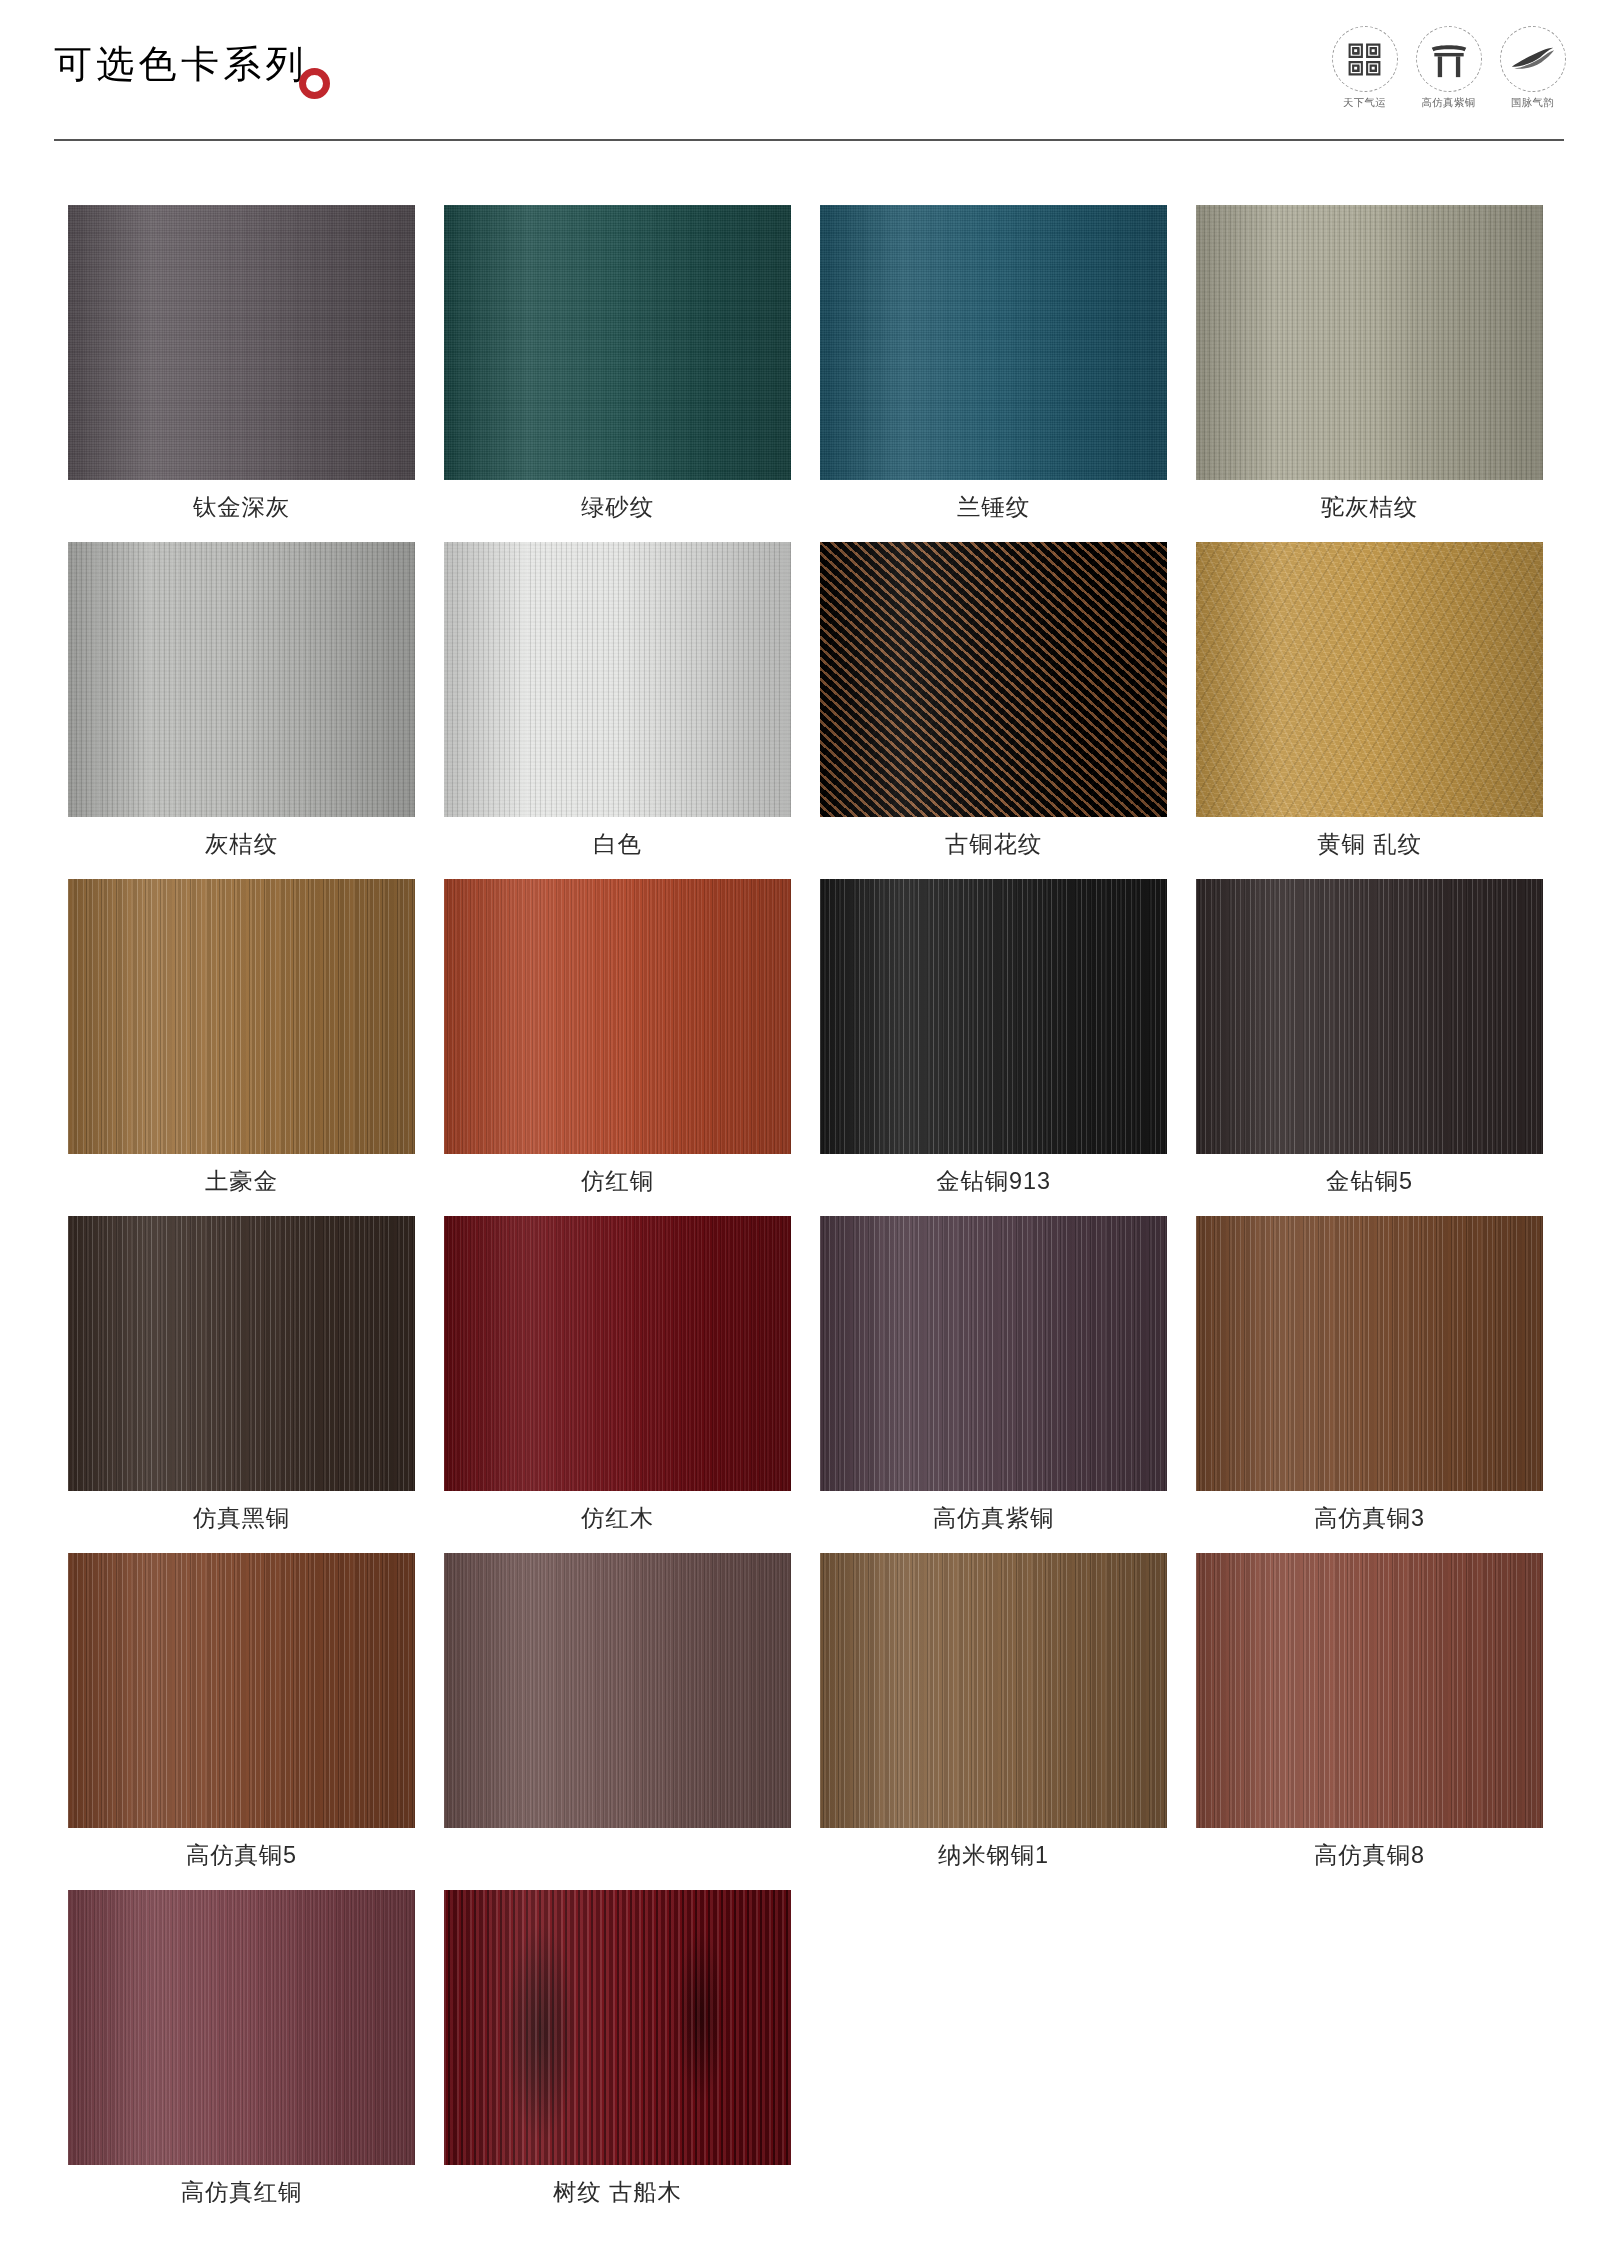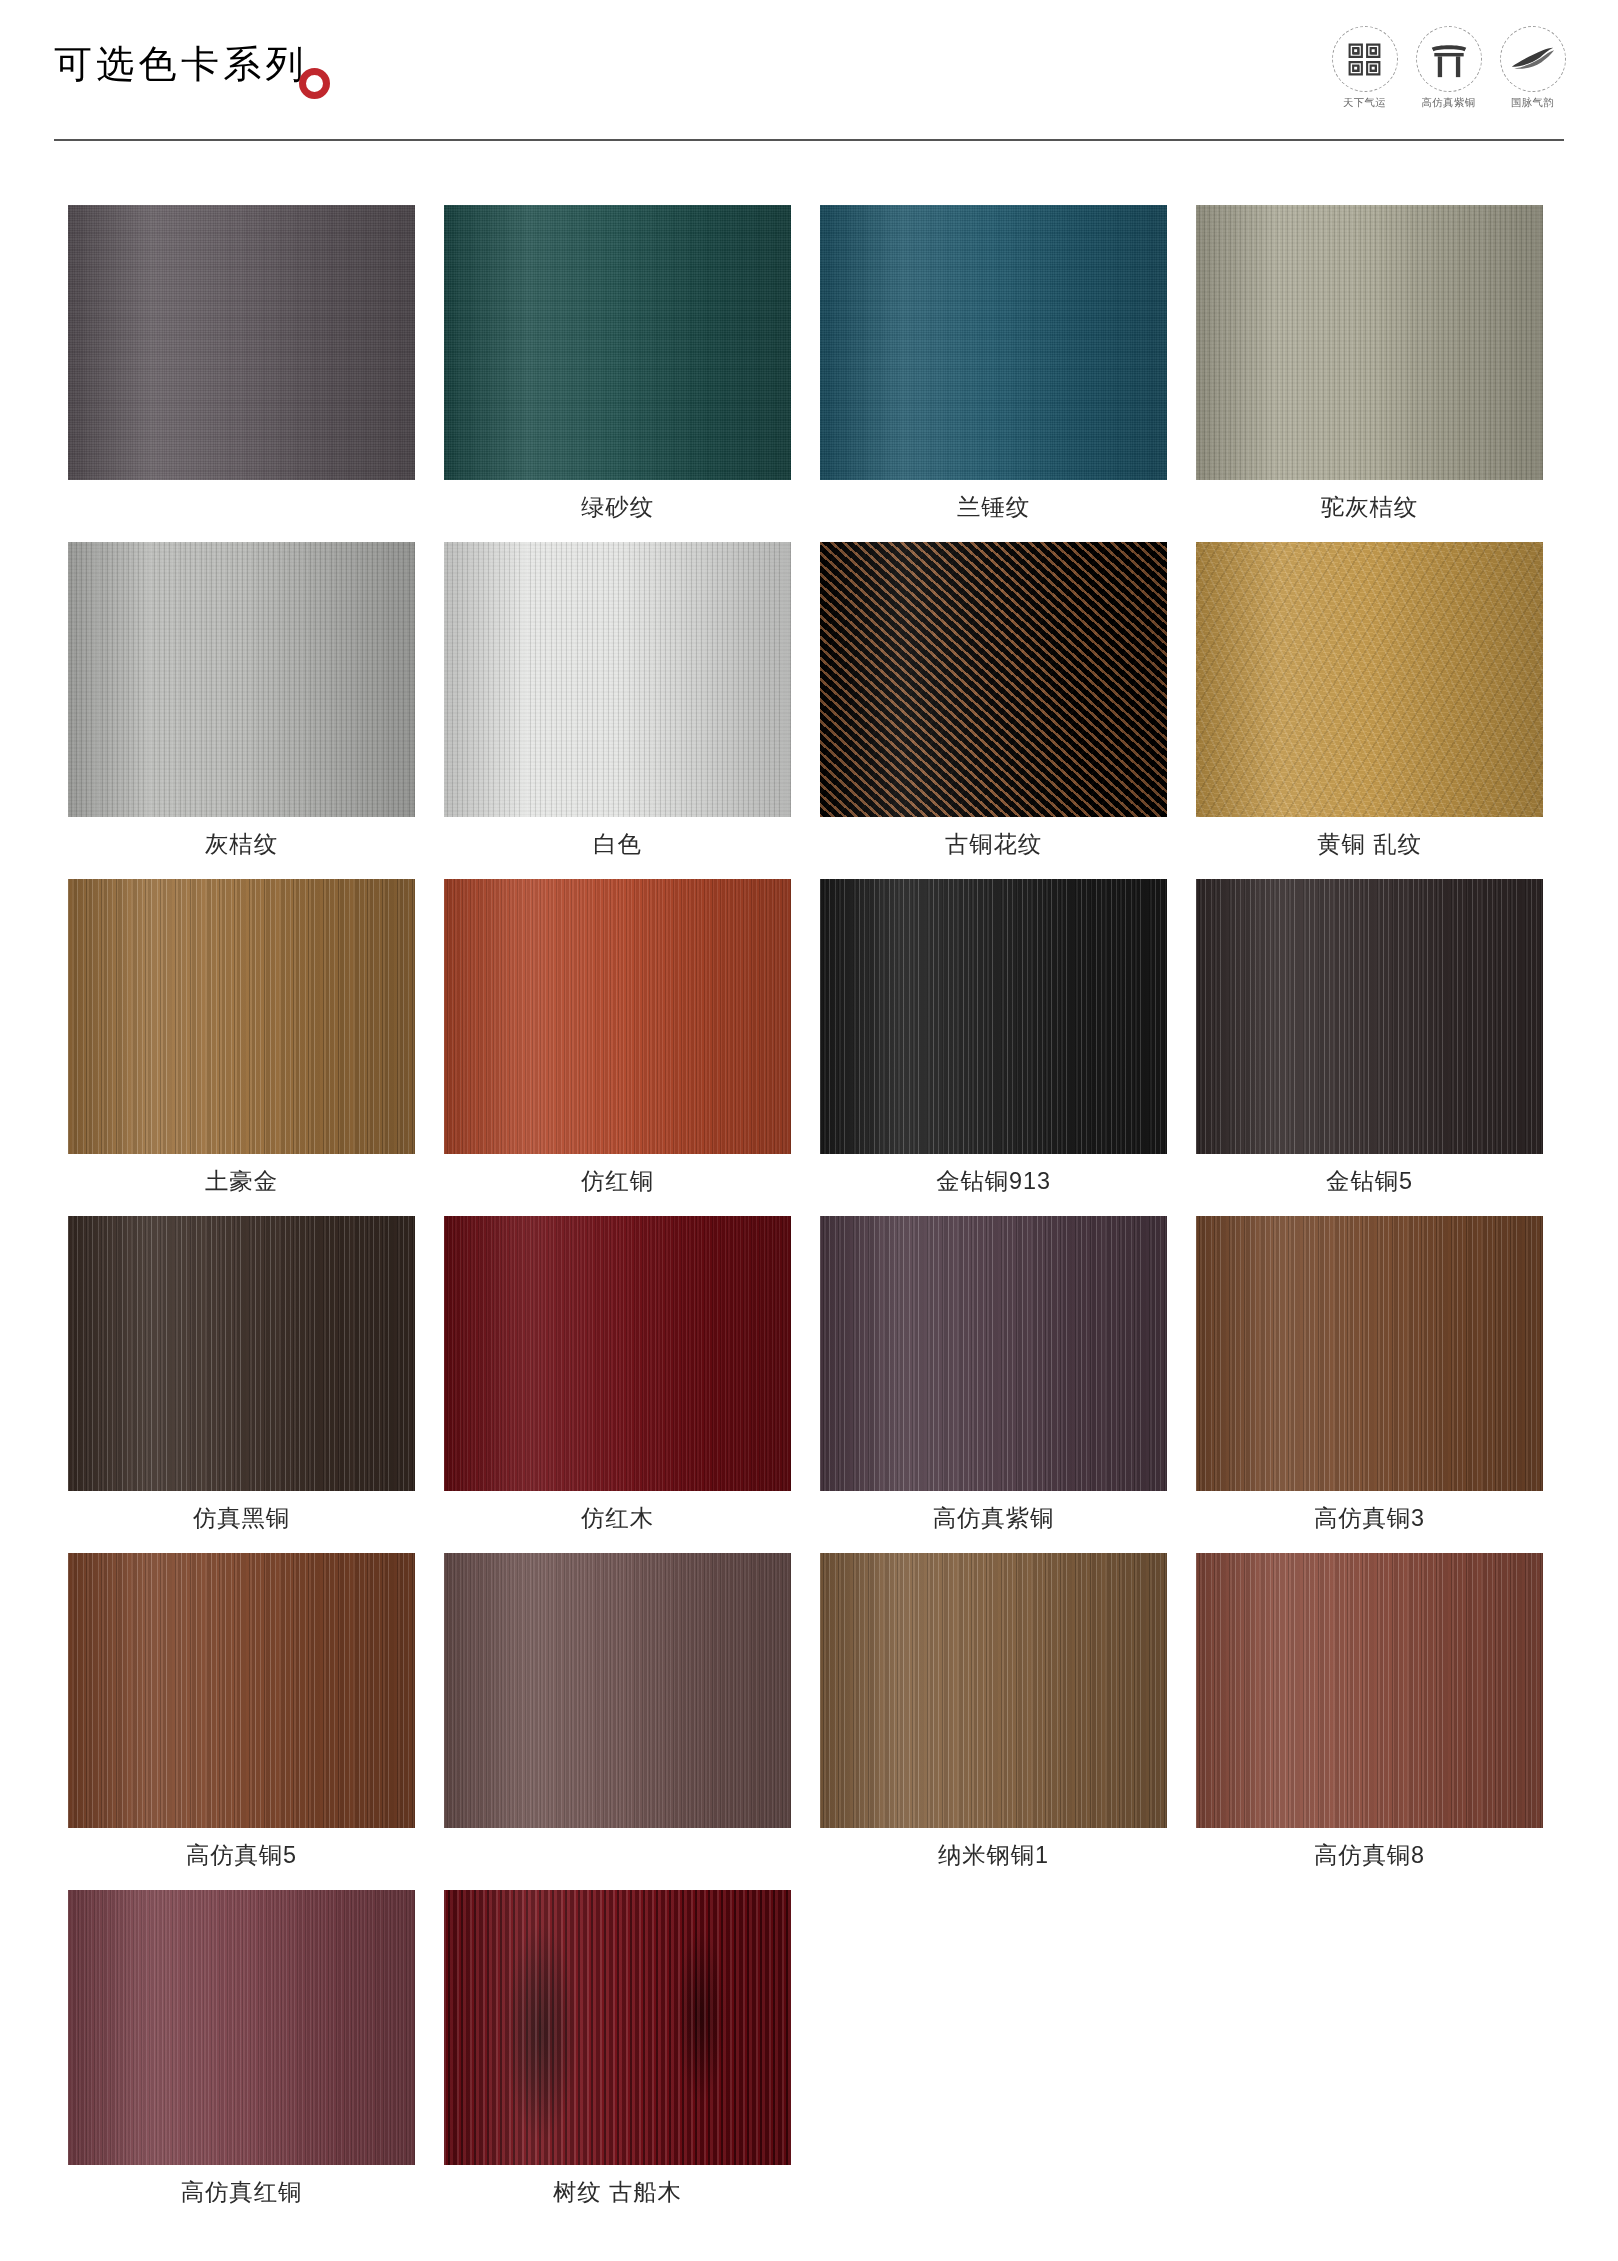--- a/index.html
+++ b/index.html
@@ -248,20 +248,21 @@
 
   </div>
 </div>
 
 <div class="swatch-grid">
     <div class="swatch-cell">
       <div class="swatch-chip" style="background-color: rgb(92, 84, 90);">
         <div class="tex tex-noise"></div>
         <div class="sheen-h"></div>
       </div>
+      <div class="swatch-label">钛金深灰</div>
     </div>
     <div class="swatch-cell">
       <div class="swatch-chip" style="background-color: rgb(25, 75, 72);">
         <div class="tex tex-noise"></div>
         <div class="sheen-h"></div>
       </div>
       <div class="swatch-label">绿砂纹</div>
     </div>
     <div class="swatch-cell">
       <div class="swatch-chip" style="background-color: rgb(26, 84, 104);">

